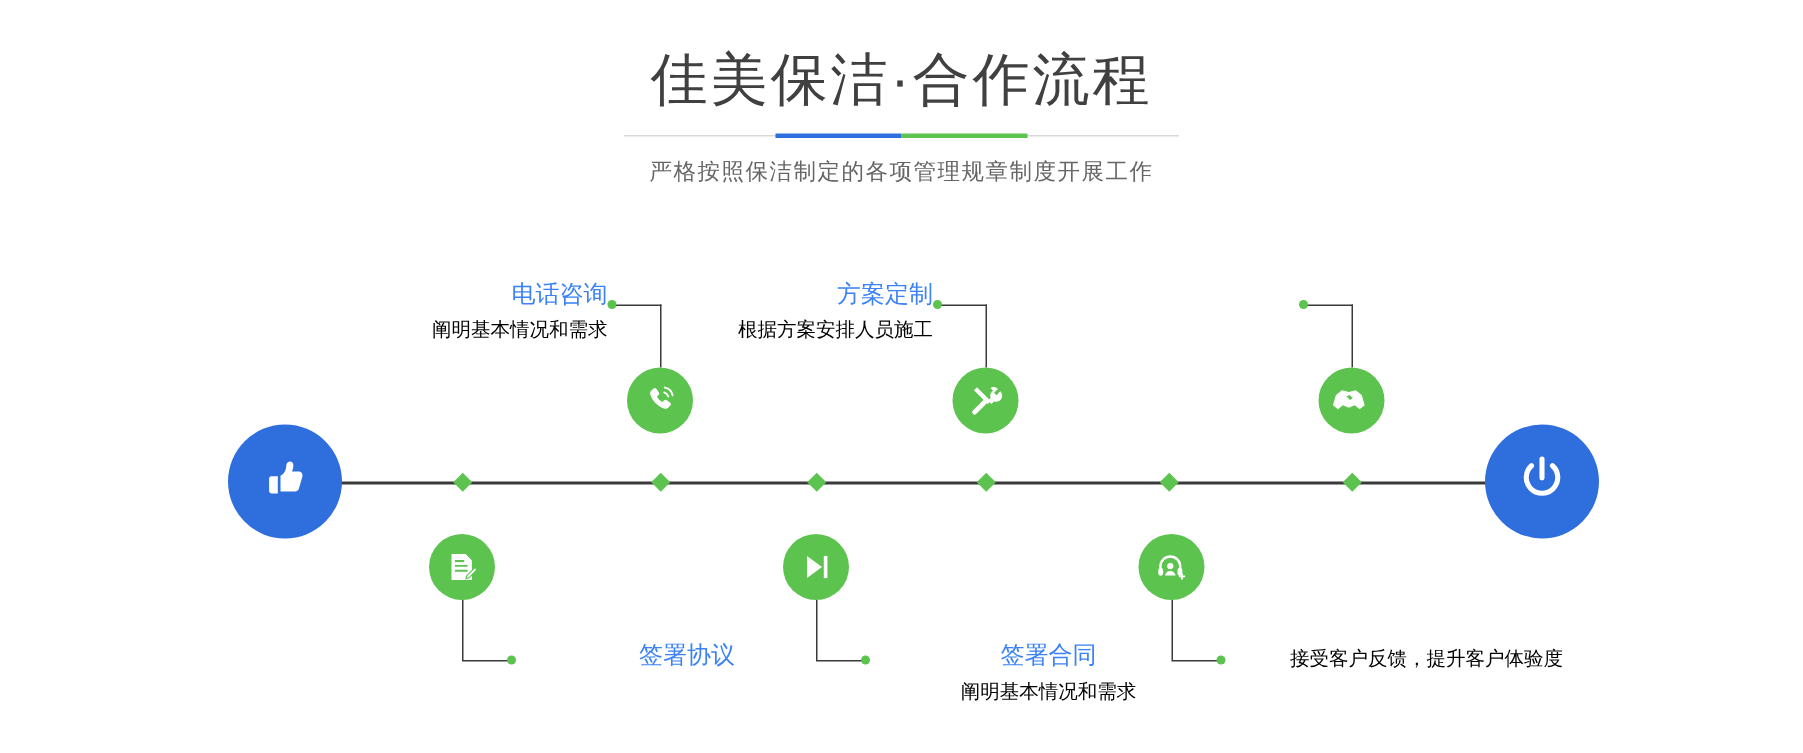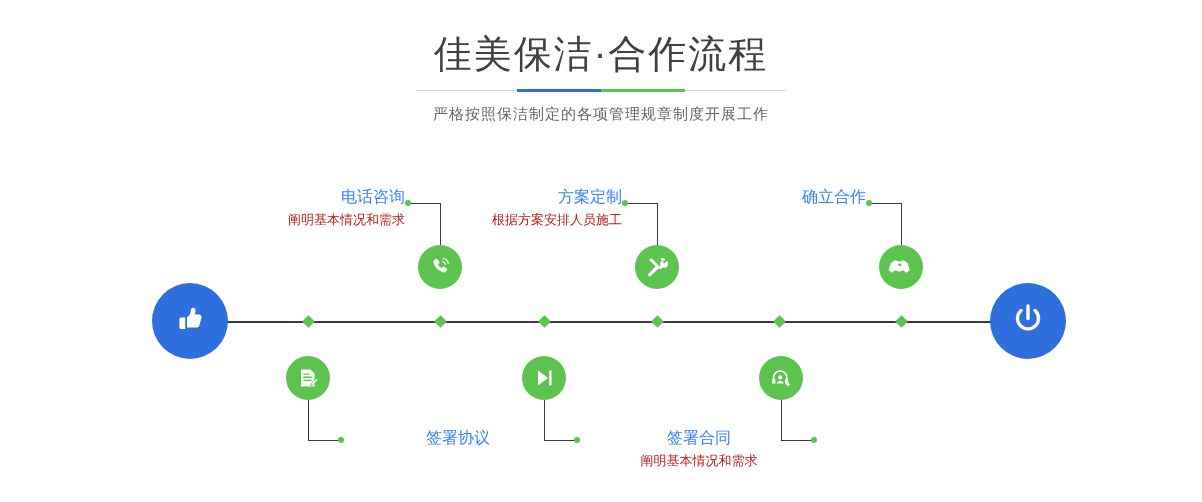--- a/index.html
+++ b/index.html
@@ -123,21 +123,21 @@
     position: absolute;
     white-space: nowrap;
   }
   .label .lab-title {
     font-size: 16px;
     color: #3b82f6;
     line-height: 22px;
   }
   .label .lab-desc {
     font-size: 13px;
-    color: #b91c1c;
+    color: #000000;
     line-height: 20px;
     margin-top: 2px;
   }
   .label.right-align { text-align: right; }
   .label.left-align { text-align: center; }
 
   .tip-dot {
     position: absolute;
     width: 6px;
     height: 6px;
@@ -259,34 +259,34 @@
   <div class="tip-dot" style="left:866px; top:200px;"></div>
   <div class="circle-icon" style="left:879px; top:245px;">
     <span>
       <svg width="26" height="26" viewBox="0 0 26 26" aria-hidden="true">
         <path fill="#ffffff" d="M2.6 9.4l4-3.2 4.6 1.2 4.6-1.2 4 3.2 2 6.8-3.4 2.6-3.2-2.6-4 1.6-4-1.6-3.2 2.6L.6 16.2z"></path>
         <path fill="#5cc34f" d="M9.6 10.4l2.6 2.2 1.6-1.4-2.2-1.9z"></path>
       </svg>
     </span>
   </div>
   <div class="label right-align" style="left:700px; top:186px; width:166px;">
-    <div class="lab-title">确立合作</div>
   </div>
 
   <div class="connector" style="left:781px; top:400px; height:40px;"></div>
   <div class="connector h" style="left:781px; top:440px; width:32px; height:1px; background:#3a3a3a;"></div>
   <div class="tip-dot" style="left:811px; top:437px;"></div>
   <div class="circle-icon" style="left:759px; top:356px;">
     <span>
       <svg width="24" height="24" viewBox="0 0 24 24" aria-hidden="true">
         <path fill="none" stroke="#ffffff" stroke-width="1.6" d="M4.6 13.4v-1.8a6.6 6.6 0 0 1 13.2 0v1.8"></path>
         <rect fill="#ffffff" x="3.2" y="12.6" width="3.2" height="5.2" rx="1.4"></rect>
         <rect fill="#ffffff" x="16" y="12.6" width="3.2" height="5.2" rx="1.4"></rect>
         <circle fill="#ffffff" cx="11.2" cy="11.4" r="2.1"></circle>
         <path fill="#ffffff" d="M7.6 17.6c.6-1.9 2-2.9 3.6-2.9s3 1 3.6 2.9z"></path>
         <path fill="#ffffff" d="M18.4 16.2h1.2v1.5h1.5v1.2h-1.5v1.5h-1.2v-1.5h-1.5v-1.2h1.5z"></path>
       </svg>
     </span>
   </div>
   <div class="label left-align" style="left:821px; top:427px; width:260px;">
+    <div class="lab-desc">接受客户反馈，提升客户体验度</div>
   </div>
 
 </div>
 
 </body></html>

